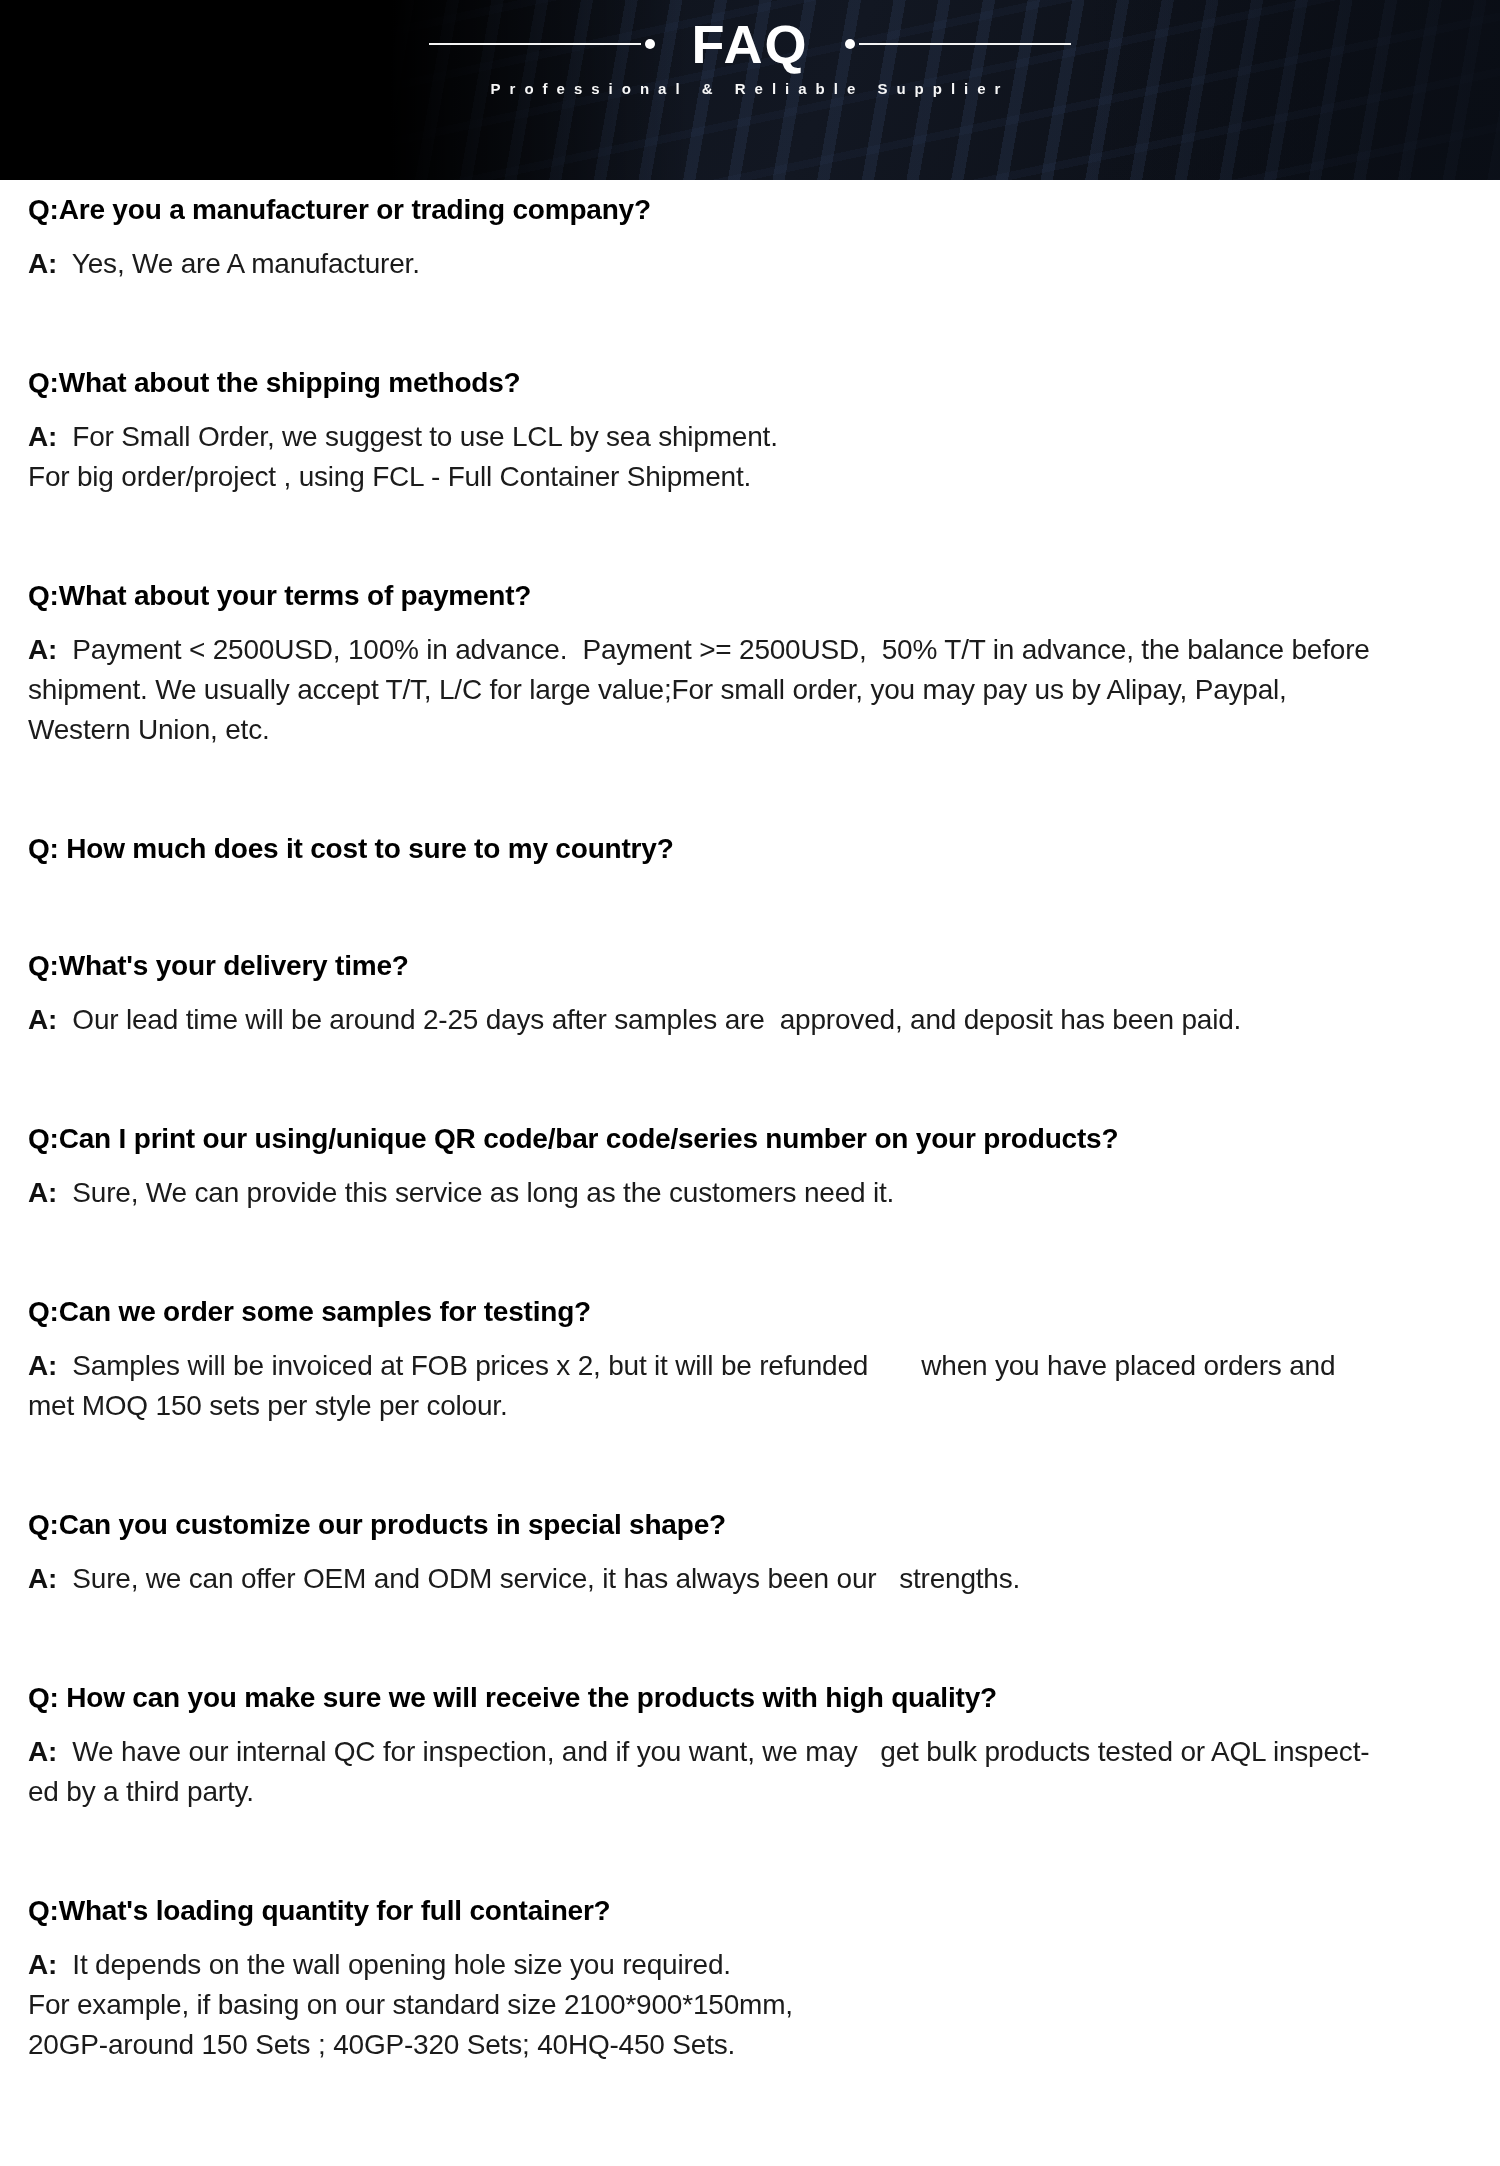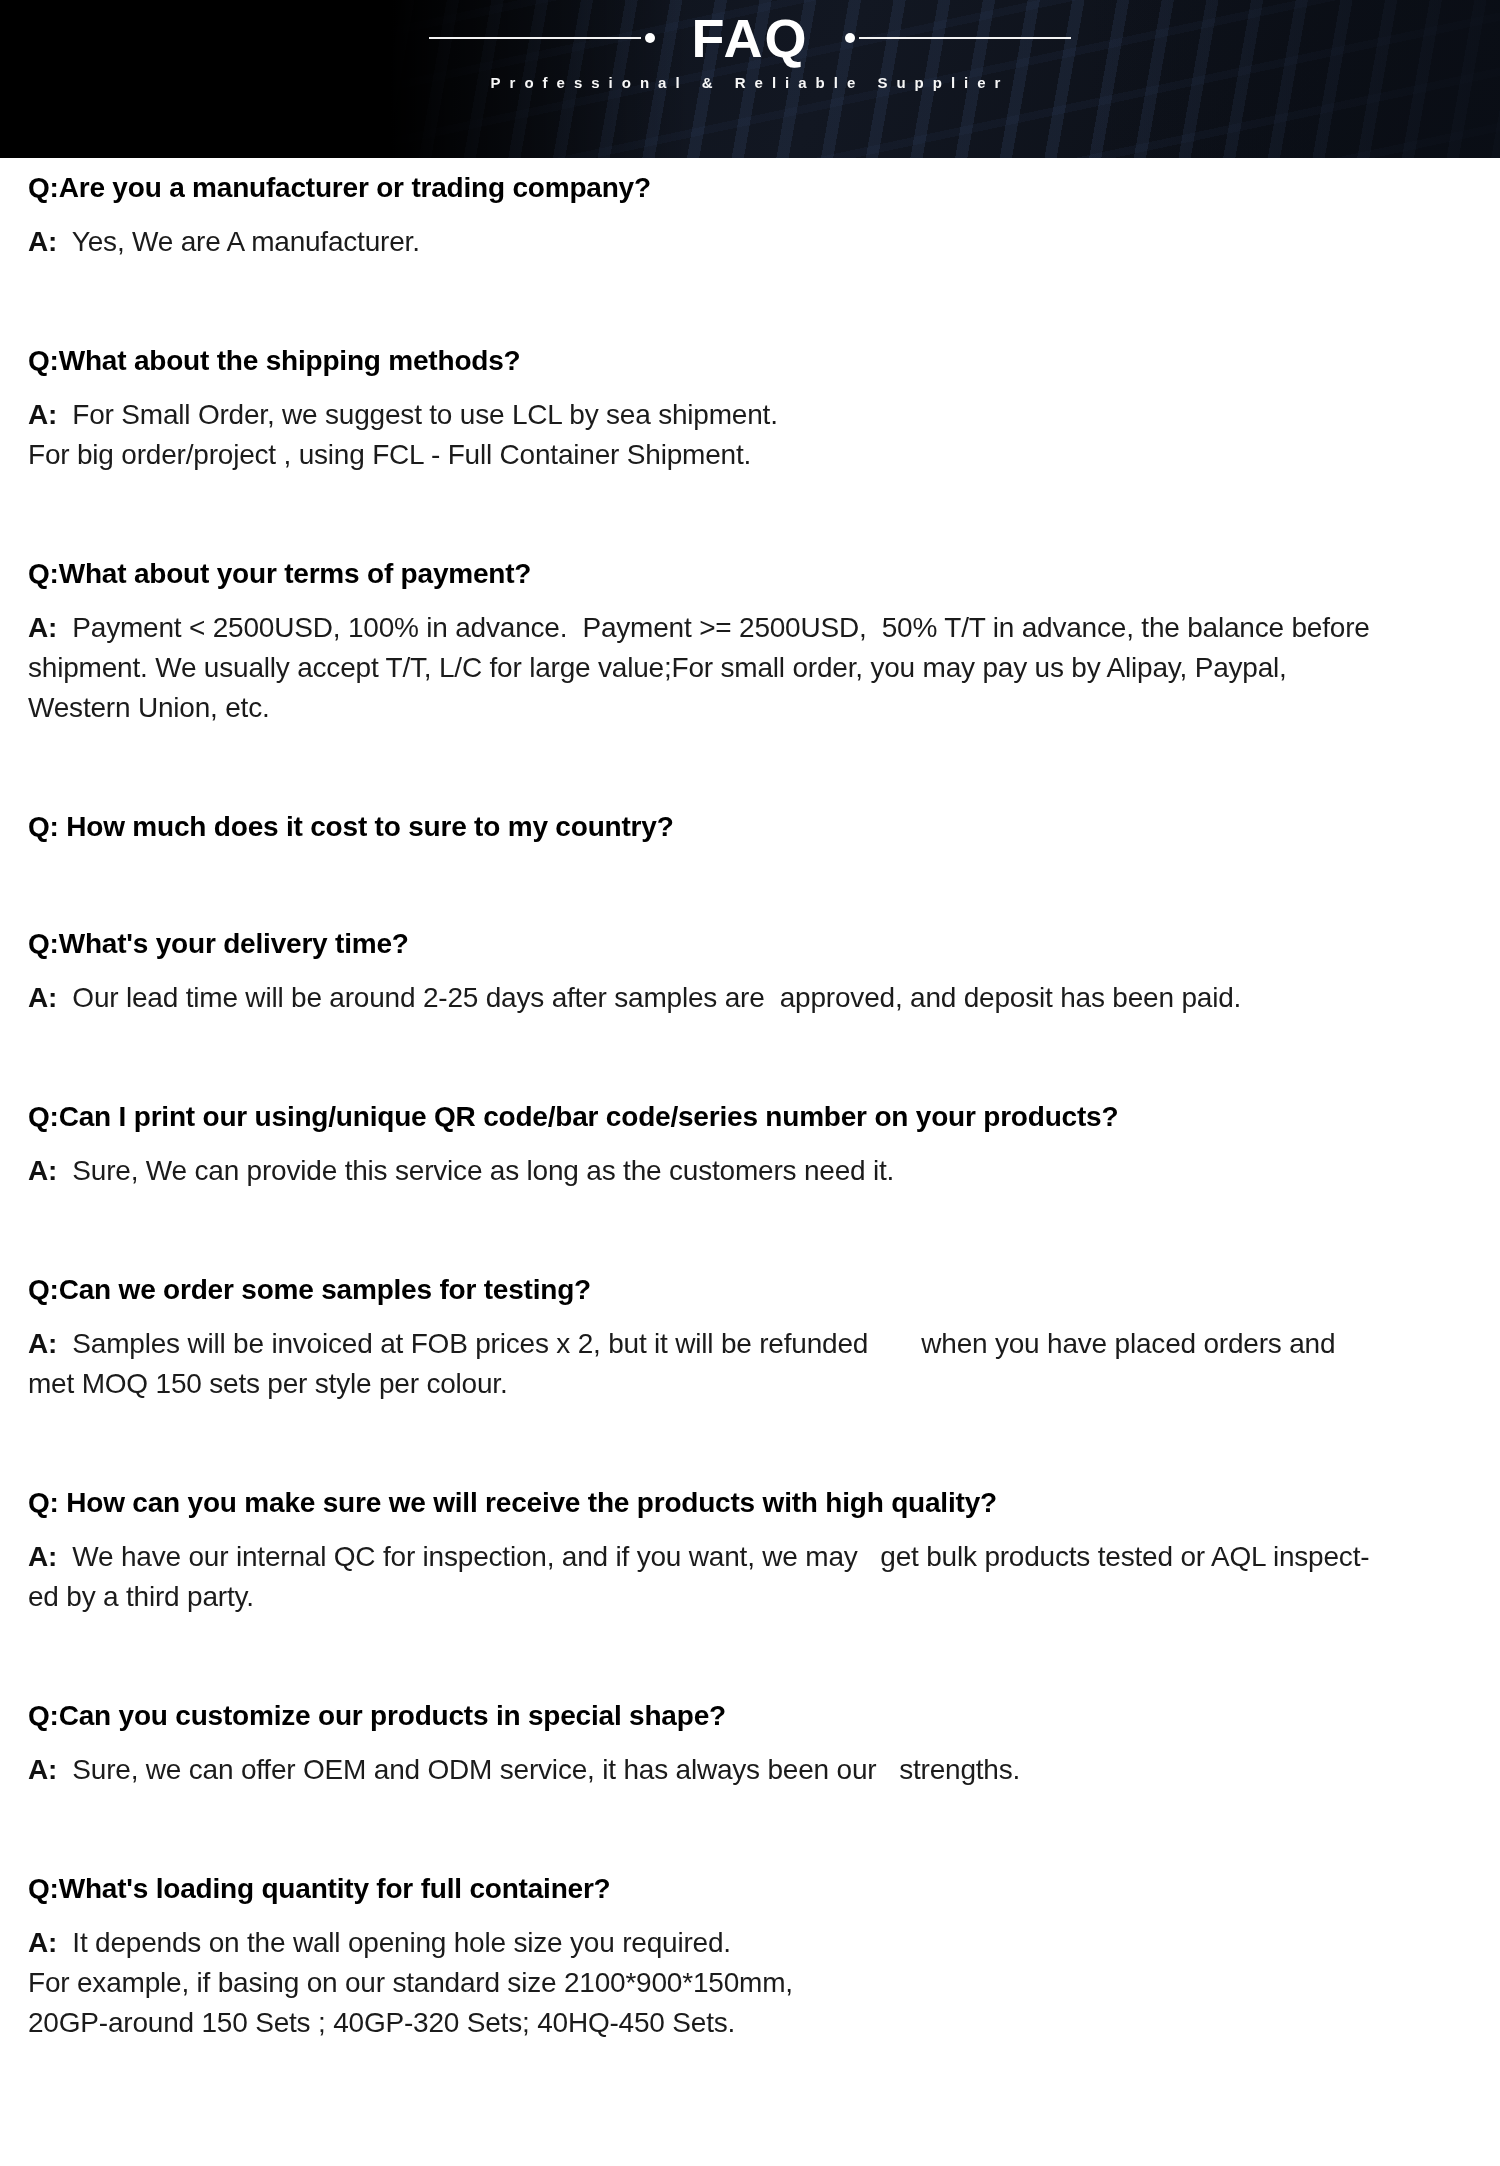--- a/index.html
+++ b/index.html
@@ -3,22 +3,22 @@
 <meta charset="utf-8">
 <style>
   html,body{margin:0;padding:0;}
   body{
     width:1500px;height:2166px;background:#ffffff;overflow:hidden;
     font-family:"Liberation Sans","DejaVu Sans",sans-serif;
     -webkit-font-smoothing:antialiased;
   }
   
   .banner{
-    width:1500px;height:158px;box-sizing:border-box;position:relative;
-    padding-top:4px;
+    width:1500px;height:180px;box-sizing:border-box;position:relative;
+    padding-top:10px;
     display:flex;flex-direction:column;align-items:center;
     background-color:#07090d;
     background-image:
       linear-gradient(to right, #000 0%, #000 26%, rgba(0,0,0,0) 46%),
       linear-gradient(to right, rgba(0,0,0,0) 72%, rgba(10,14,22,.85) 100%),
       repeating-linear-gradient(100deg, rgba(46,62,92,.30) 0 12px, rgba(0,0,0,0) 12px 44px),
       repeating-linear-gradient(168deg, rgba(28,38,60,.28) 0 8px, rgba(0,0,0,0) 8px 54px),
       linear-gradient(115deg, #0a0e15 0%, #121722 55%, #090c12 100%);
   }
   .title-row{display:flex;align-items:center;height:68px;}
@@ -95,28 +95,28 @@
     <p class="ans"><span class="prefix">A:</span><span>  Sure, We can provide this service as long as the customers need it.</span></p>
   </section>
 
   <section class="qa">
     <h2>Q:Can we order some samples for testing?</h2>
     <p class="ans"><span class="prefix">A:</span><span>  Samples will be invoiced at FOB prices x 2, but it will be refunded       when you have placed orders and
 met MOQ 150 sets per style per colour.</span></p>
   </section>
 
   <section class="qa">
+    <h2>Q:Can you customize our products in special shape?</h2>
+    <p class="ans"><span class="prefix">A:</span><span>  Sure, we can offer OEM and ODM service, it has always been our   strengths.</span></p>
+  </section>
+
+  <section class="qa">
     <h2>Q: How can you make sure we will receive the products with high quality?</h2>
     <p class="ans"><span class="prefix">A:</span><span>  We have our internal QC for inspection, and if you want, we may   get bulk products tested or AQL inspect-
 ed by a third party.</span></p>
-  </section>
-
-  <section class="qa">
-    <h2>Q:Can you customize our products in special shape?</h2>
-    <p class="ans"><span class="prefix">A:</span><span>  Sure, we can offer OEM and ODM service, it has always been our   strengths.</span></p>
   </section>
 
   <section class="qa">
     <h2>Q:What's loading quantity for full container?</h2>
     <p class="ans"><span class="prefix">A:</span><span>  It depends on the wall opening hole size you required.
 For example, if basing on our standard size 2100*900*150mm,
 20GP-around 150 Sets ; 40GP-320 Sets; 40HQ-450 Sets.</span></p>
   </section>
 
 </main>

